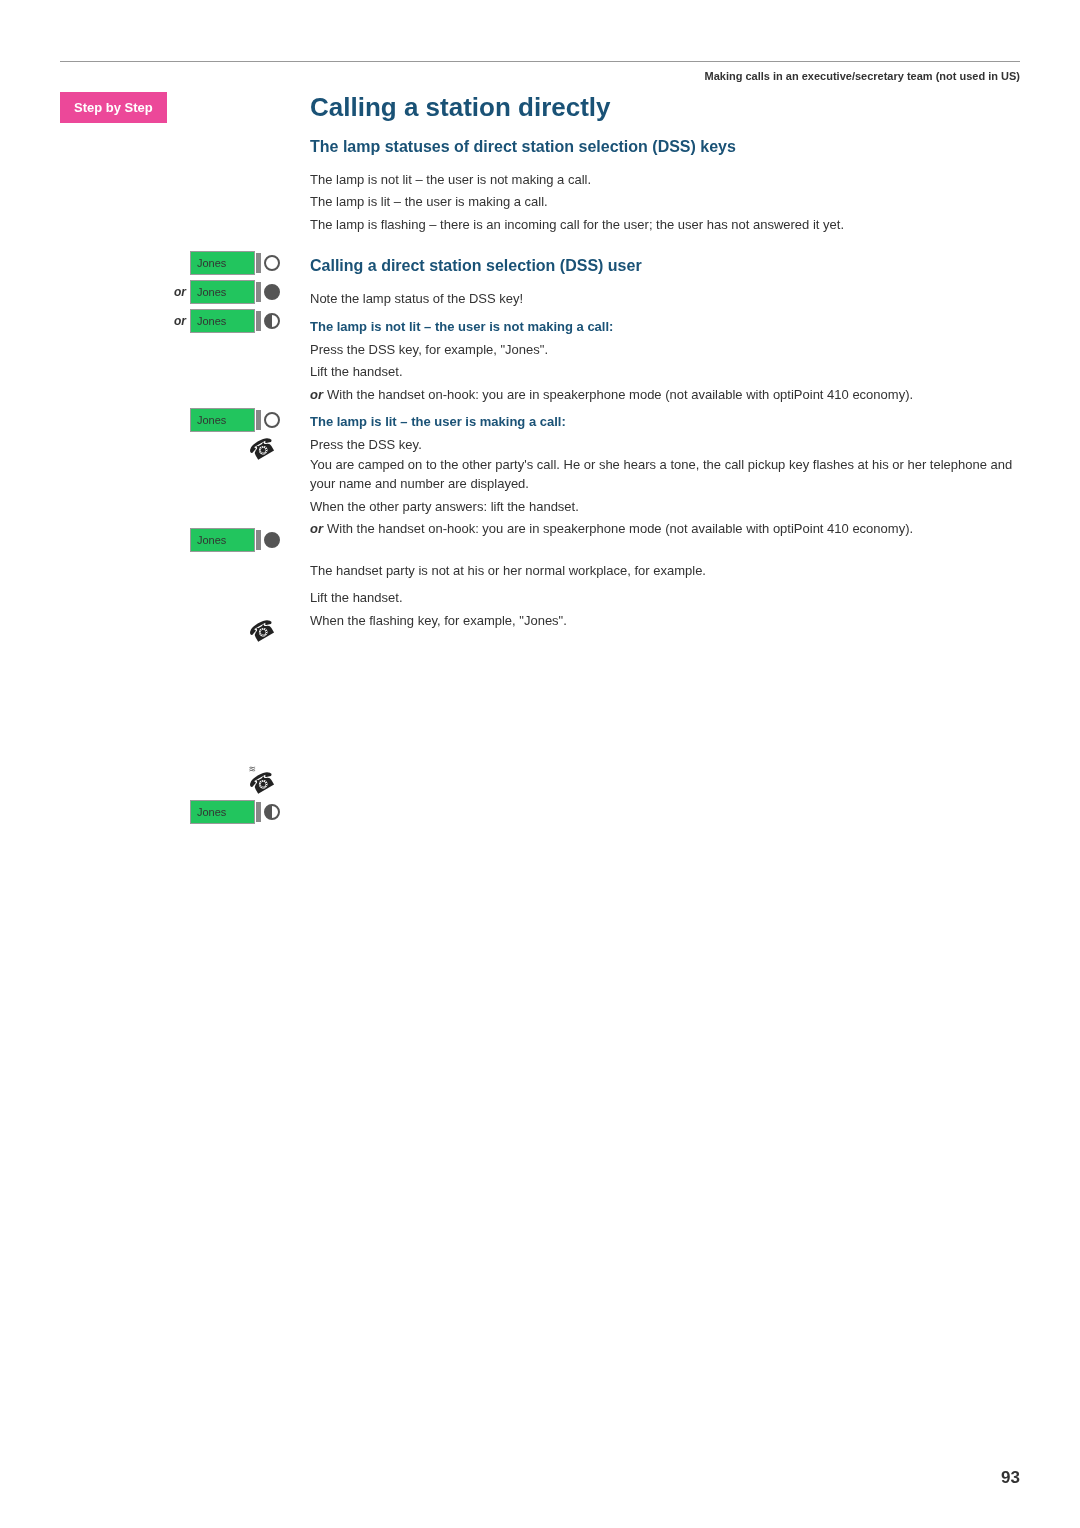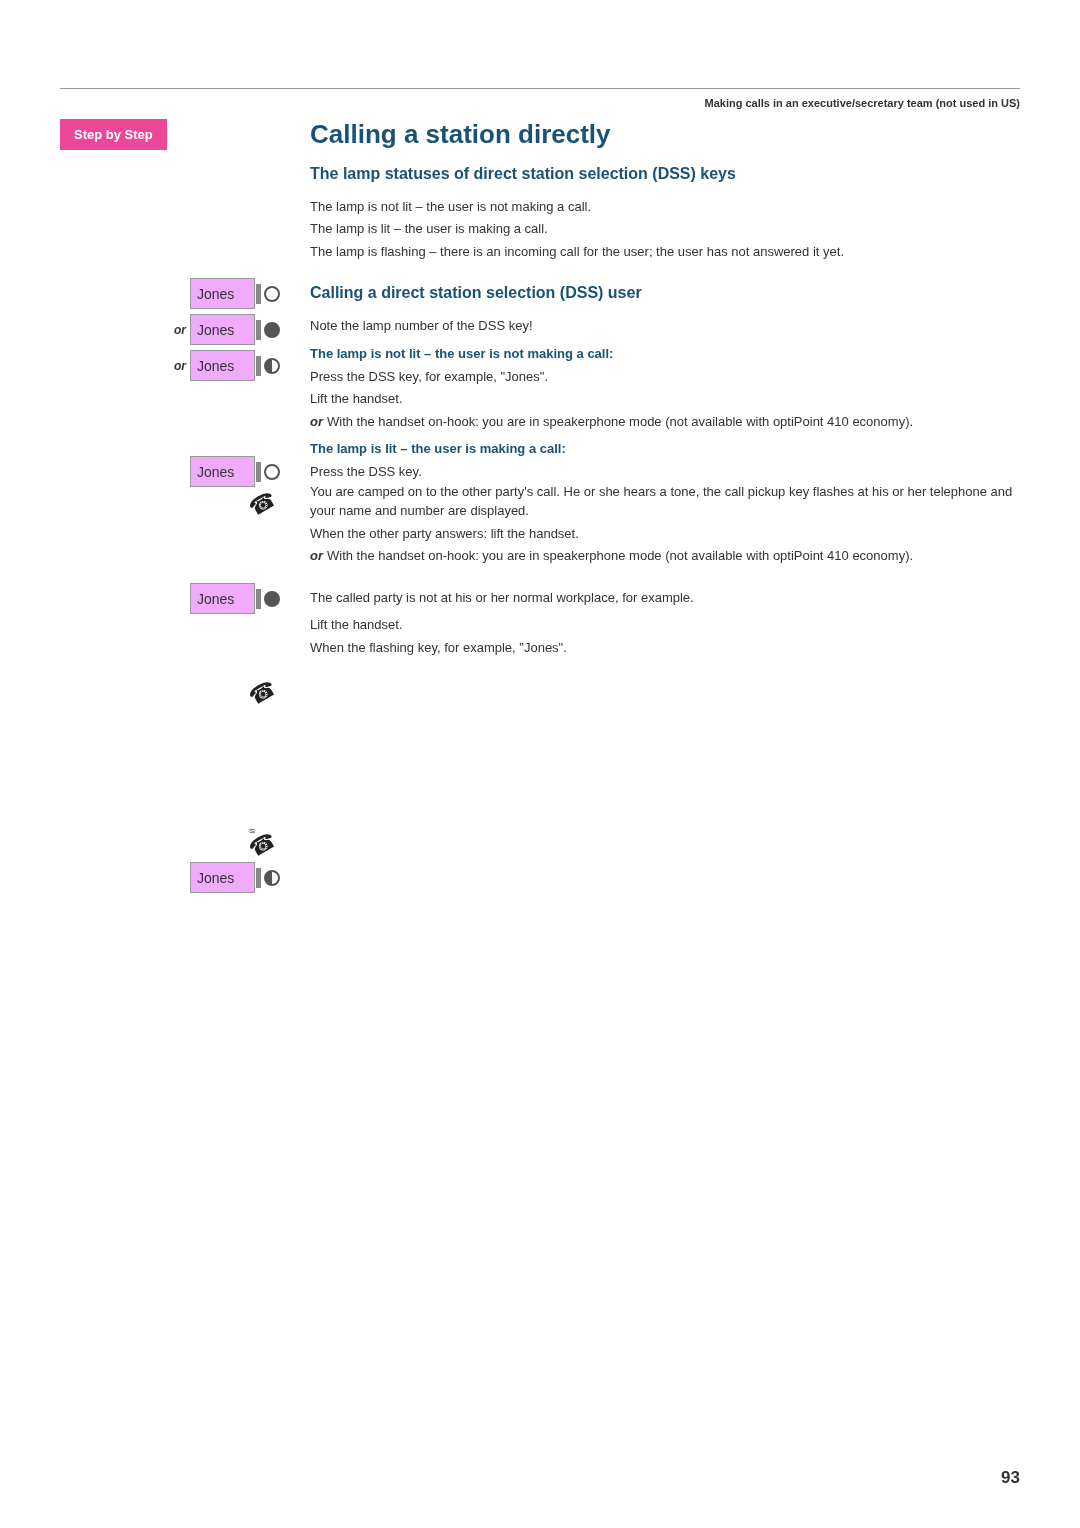--- a/index.html
+++ b/index.html
@@ -11,21 +11,21 @@
       font-size: 14px;
       color: #222;
       position: relative;
     }
 
     .page-container {
       width: 1080px;
       min-height: 1528px;
       background: #fff;
       position: relative;
-      padding: 88px 0 60px 0;
+      padding: 61px 0 60px 0;
     }
 
     
     .top-rule {
       border-top: 1px solid #999;
       margin: 0 60px 0 60px;
     }
 
     
     .page-header {
@@ -115,26 +115,26 @@
     }
 
     .dss-row {
       display: flex;
       align-items: center;
       margin-bottom: 3px;
     }
 
     .dss-box {
       border: 1px solid #999;
-      background: #f0abfc;
+      background: #22c55e;
       padding: 1px 6px;
-      font-size: 14px;
+      font-size: 11px;
       color: #333;
       min-width: 65px;
-      height: 31px;
+      height: 24px;
       display: flex;
       align-items: center;
     }
 
     .lamp-circle {
       width: 16px;
       height: 16px;
       border-radius: 50%;
       display: inline-block;
       margin-left: 2px;
@@ -306,42 +306,42 @@
         <h2 class="section-title">The lamp statuses of direct station selection (DSS) keys</h2>
 
         <p class="body-text" style="margin-bottom: 3px;">The lamp is not lit – the user is not making a call.</p>
         <p class="body-text" style="margin-bottom: 3px;">The lamp is lit – the user is making a call.</p>
         <p class="body-text" style="margin-bottom: 3px;">The lamp is flashing – there is an incoming call for the user; the user has not answered it yet.</p>
       </div>
 
       <div class="content-section">
         <h2 class="section-title">Calling a direct station selection (DSS) user</h2>
 
-        <p class="body-text">Note the lamp number of the DSS key!</p>
+        <p class="body-text">Note the lamp status of the DSS key!</p>
 
         <p class="subsection-title">The lamp is not lit – the user is not making a call:</p>
 
         <p class="body-text" style="margin-bottom: 3px;">Press the DSS key, for example, "Jones".</p>
 
         <p class="body-text" style="margin-bottom: 3px;">Lift the handset.</p>
 
         <p class="body-text" style="margin-bottom: 6px;"><span style="font-weight: bold; font-style: italic; margin-right: 4px;">or</span><span>With the handset on-hook: you are in speakerphone mode (not available with optiPoint 410 economy).</span></p>
 
         <p class="subsection-title">The lamp is lit – the user is making a call:</p>
 
         <p class="body-text" style="margin-bottom: 3px;">Press the DSS key.<br>You are camped on to the other party's call. He or she hears a tone, the call pickup key flashes at his or her telephone and your name and number are displayed.</p>
 
         <p class="body-text" style="margin-bottom: 3px;">When the other party answers: lift the handset.</p>
 
         <p class="body-text" style="margin-bottom: 6px;"><span style="font-weight: bold; font-style: italic; margin-right: 4px;">or</span><span>With the handset on-hook: you are in speakerphone mode (not available with optiPoint 410 economy).</span></p>
       </div>
 
       <div class="content-section">
 
-        <p class="body-text">The called party is not at his or her normal workplace, for example.</p>
+        <p class="body-text">The handset party is not at his or her normal workplace, for example.</p>
 
         <p class="body-text" style="margin-bottom: 3px;">Lift the handset.</p>
 
         <p class="body-text" style="margin-bottom: 3px;">When the flashing key, for example, "Jones".</p>
       </div>
 
     </div>
   </div>
 
   <div class="page-number">93</div>

